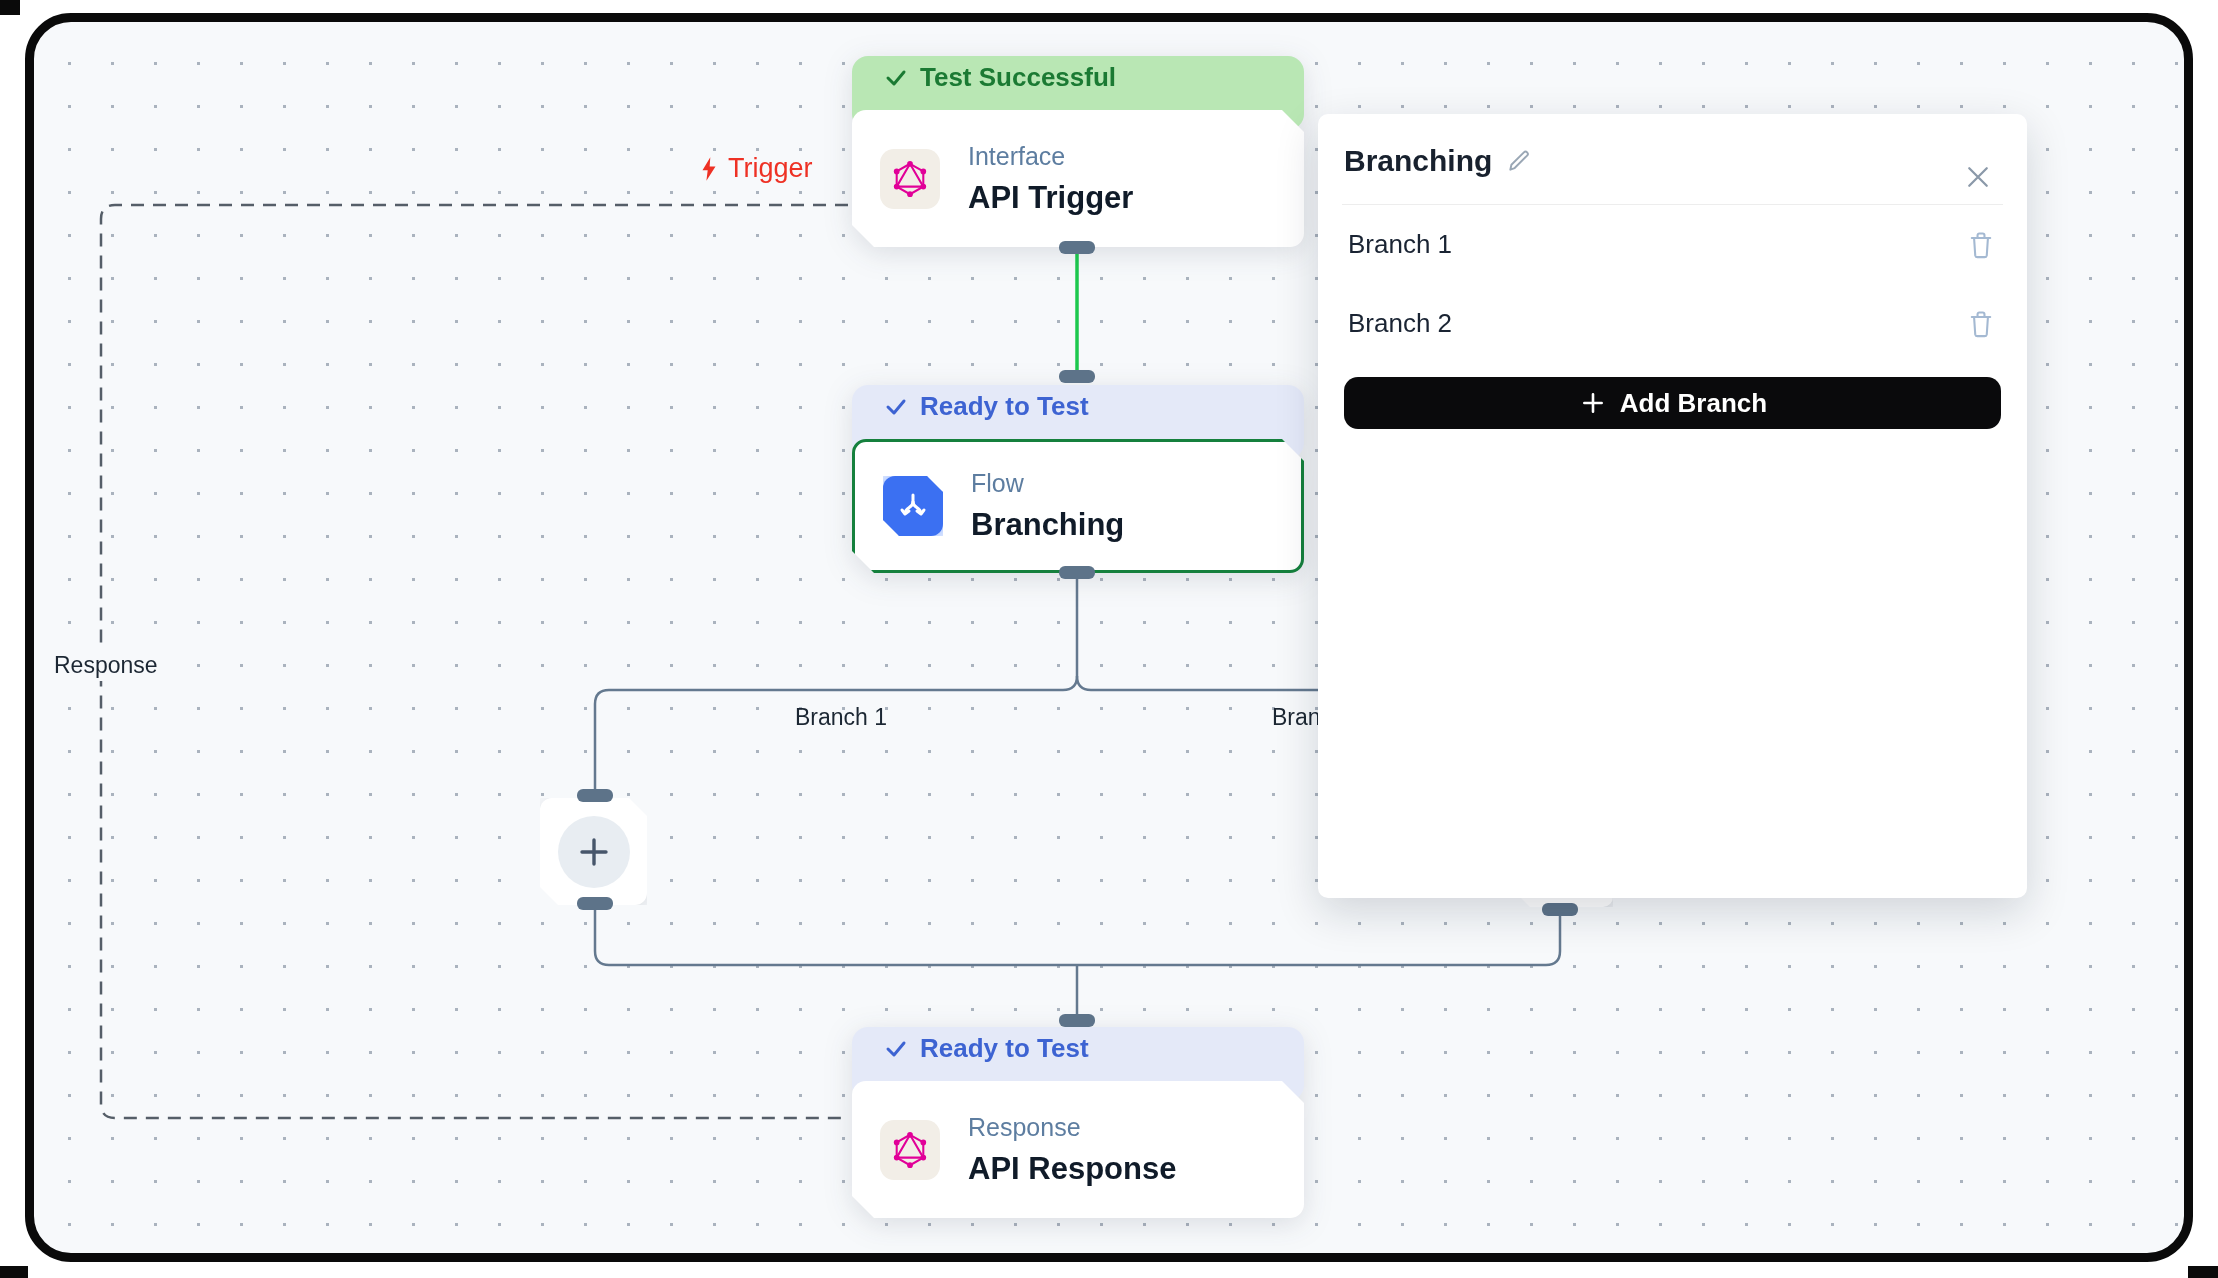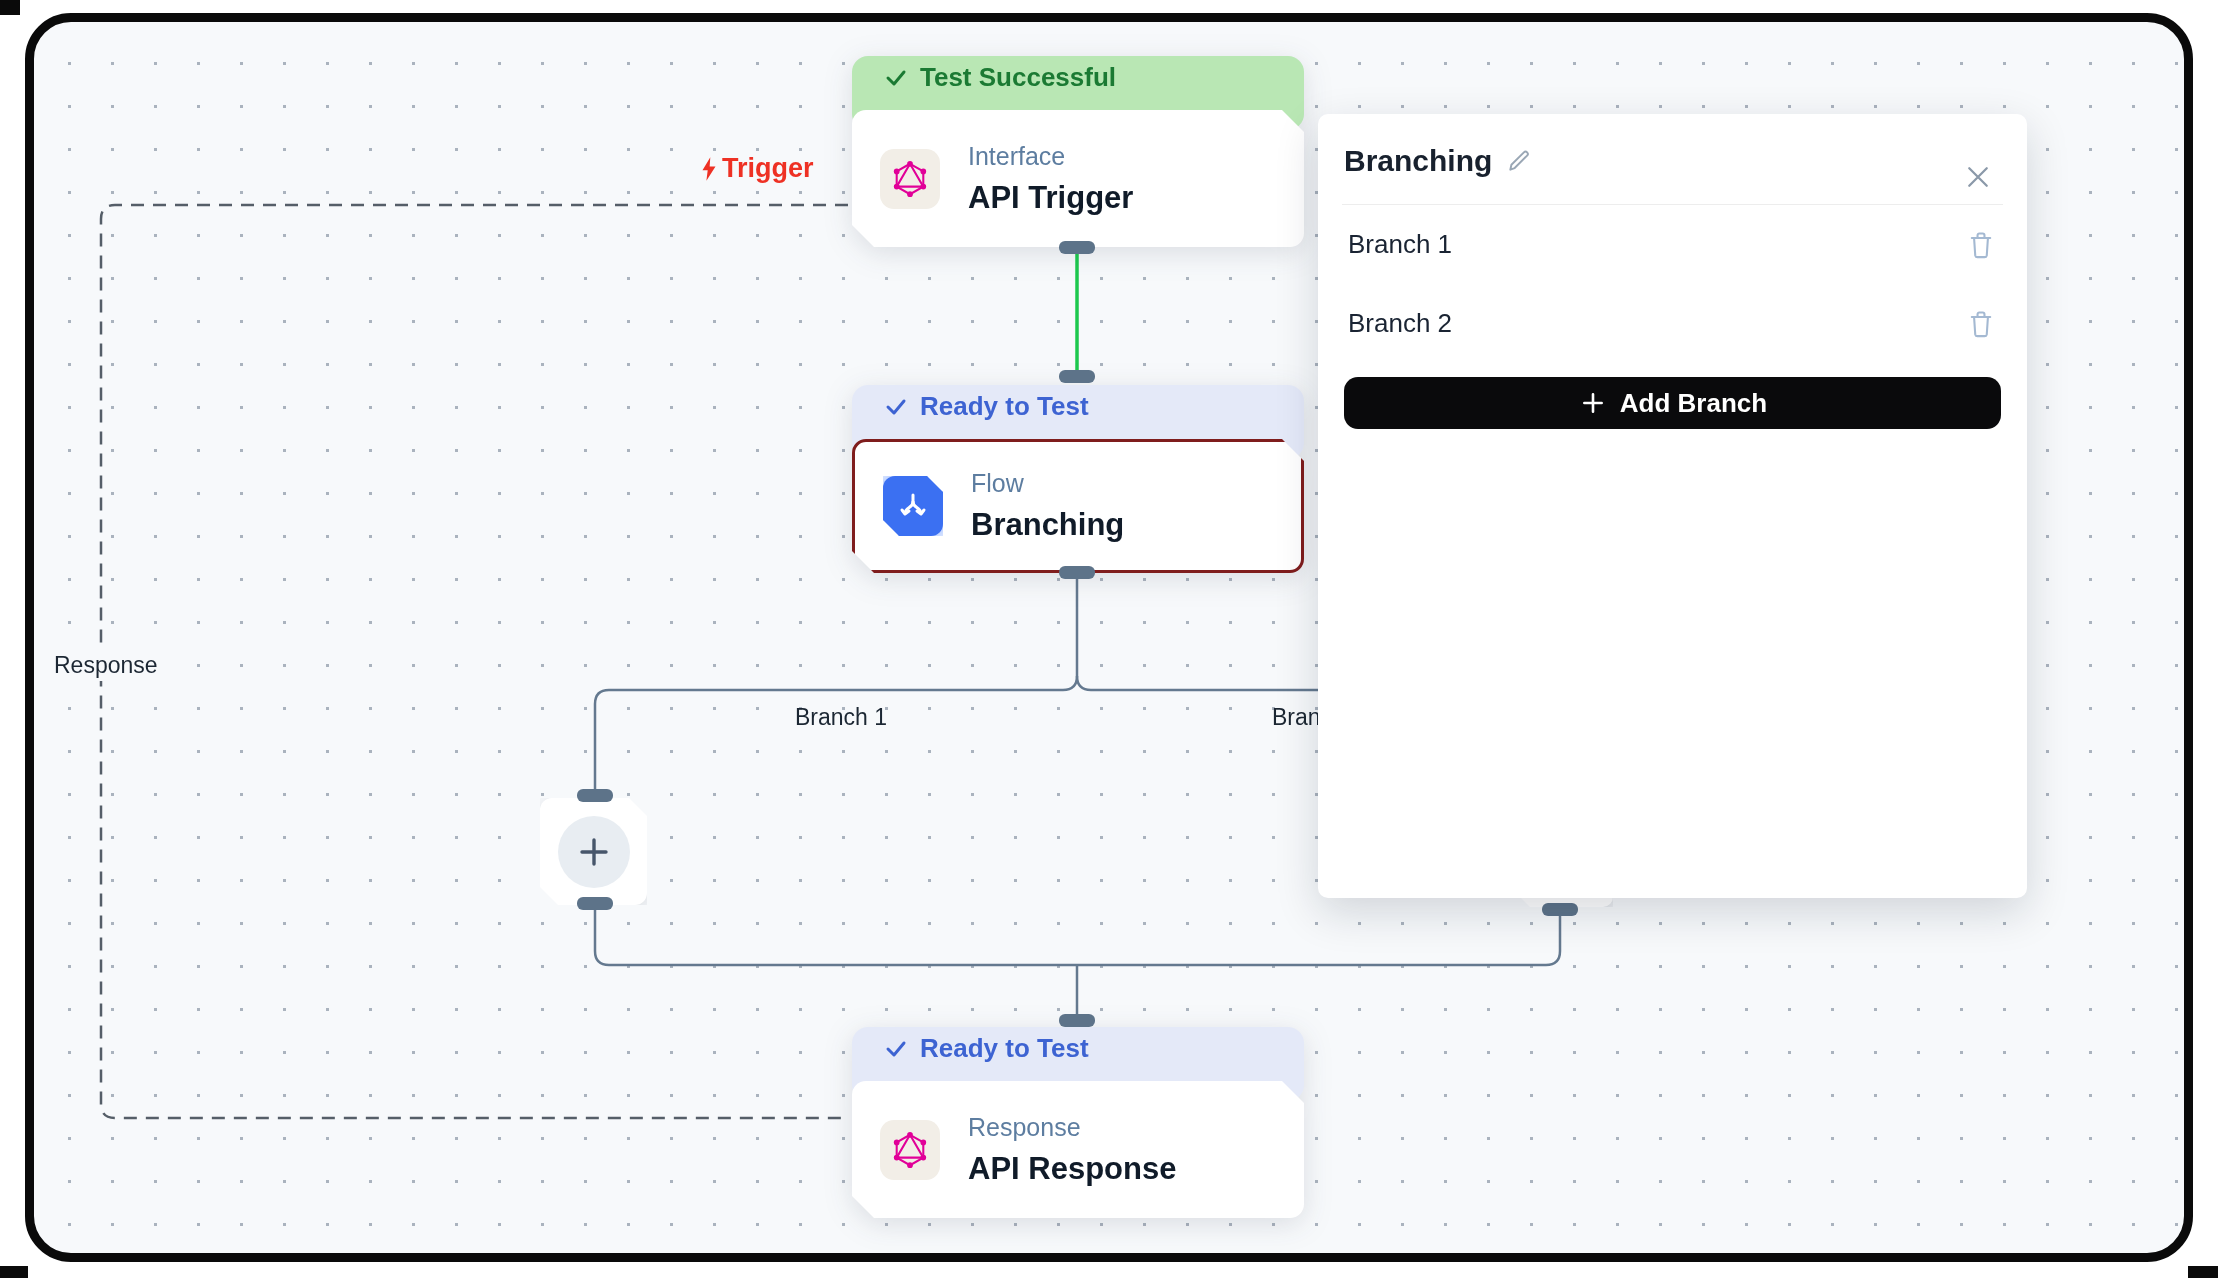--- a/index.html
+++ b/index.html
@@ -34,21 +34,21 @@
     padding:6px 0 0 32px;box-sizing:border-box;gap:12px;font-size:26px;font-weight:bold;
   }
   .banner svg{margin-top:4px;}
   .banner.green{background:#b9e7b4;color:#1b7a33;}
   .banner.blue{background:#e4e9f8;color:#3d63d2;}
   .card{
     position:relative;margin-top:-20px;height:137px;background:#ffffff;border-radius:14px;
     clip-path:polygon(0 0, calc(100% - 22px) 0, 100% 22px, 100% 100%, 22px 100%, 0 calc(100% - 22px));
     display:flex;align-items:center;padding:0 0 0 28px;box-sizing:border-box;gap:28px;
   }
-  .card.selected{border:3px solid #7f1d1d;}
+  .card.selected{border:3px solid #15803d;}
   .icon-box{
     width:60px;height:60px;border-radius:14px;display:flex;align-items:center;justify-content:center;
     flex:0 0 auto;
   }
   .icon-box.beige{background:#f2eee7;}
   .icon-box.blue{
     background:#3b70f2;border-radius:12px;
     box-shadow:0 0 18px 6px rgba(90,140,255,.55);
     clip-path:polygon(0 0, calc(100% - 16px) 0, 100% 16px, 100% 100%, 16px 100%, 0 calc(100% - 16px));
   }
@@ -70,22 +70,22 @@
   
   .node-fragment{
     position:absolute;left:1512px;top:852px;width:101px;height:55px;background:#ffffff;z-index:5;
     border-radius:10px;filter:drop-shadow(0 4px 8px rgba(30,41,59,.15));
     clip-path:polygon(0 0,100% 0,100% 100%,18px 100%,0 calc(100% - 18px));
   }
 
   
   .canvas-label{position:absolute;z-index:8;color:#1c2733;font-size:23px;}
   #trigger-label{
-    left:698px;top:153px;color:#ee3124;font-weight:bold;font-size:27px;
-    display:flex;align-items:center;gap:2px;
+    left:698px;top:153px;color:#ee3124;font-weight:normal;font-size:27px;
+    display:flex;align-items:center;gap:8px;
   }
   #response-label{left:50px;top:650px;background:#f7f9fb;padding:2px 4px;}
   #branch1-label{left:841px;top:704px;transform:translateX(-50%);}
   #branch2-label{left:1318px;top:704px;transform:translateX(-50%);}
 
   
   .panel{
     position:absolute;left:1318px;top:114px;width:709px;height:784px;background:#ffffff;
     border-radius:10px;z-index:50;box-shadow:0 14px 44px rgba(15,23,42,.16);
     box-sizing:border-box;padding:30px 26px 0 26px;

